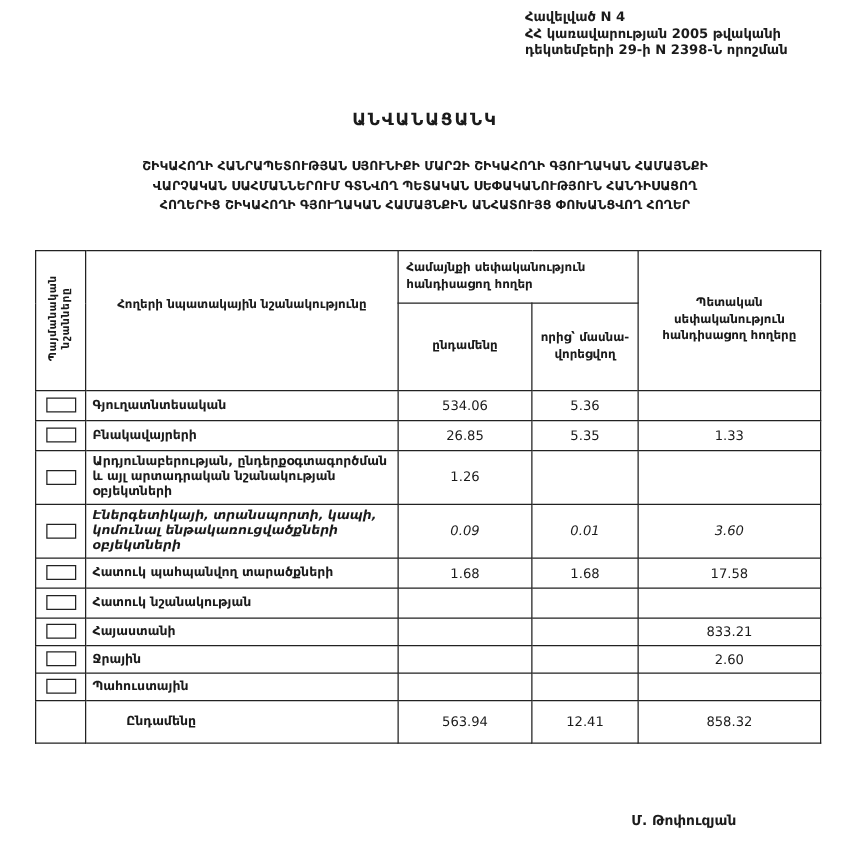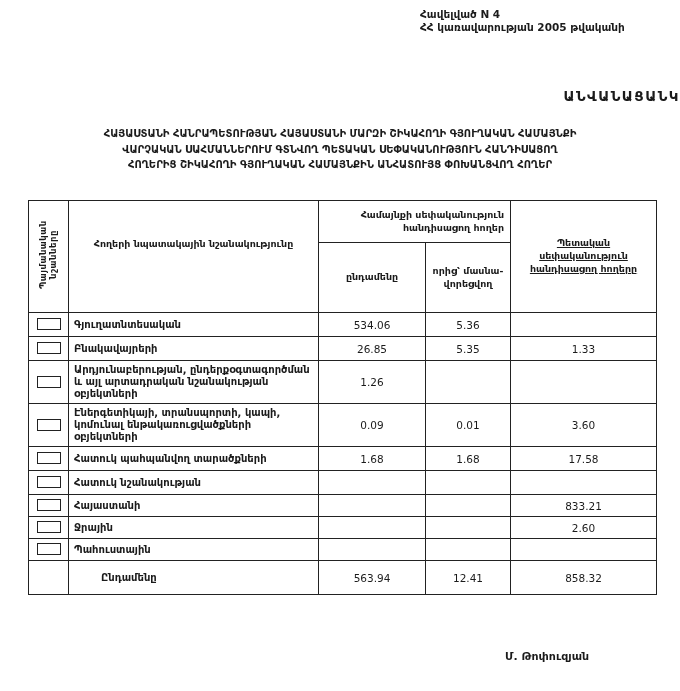--- a/index.html
+++ b/index.html
@@ -8,50 +8,50 @@
     position:relative; width:680px; height:691px; background:#ffffff;
     font-family:"DejaVu Sans", sans-serif; color:#1b1b1b;
     overflow:hidden;
   }
   .appendix {
     position:absolute; top:8px; left:420px; width:252px;
     text-align:left; font-size:10.5px; font-weight:bold; line-height:1.25;
   }
   .doc-title {
     position:absolute; top:88px; left:0; width:100%;
-    text-align:right; font-size:13.5px; font-weight:bold; letter-spacing:1.5px;
+    text-align:center; font-size:13.5px; font-weight:bold; letter-spacing:1.5px;
   }
   .doc-subtitle {
     position:absolute; top:126px; left:0; width:100%;
     text-align:center; font-size:10px; font-weight:bold; line-height:1.55;
   }
   table.land {
     position:absolute; top:200px; left:28px; width:628px;
     border-collapse:collapse; table-layout:fixed;
   }
   table.land th, table.land td {
     border:1.4px solid #222; vertical-align:middle;
   }
   th { font-weight:bold; }
-  .h-group { height:42px; font-size:9.5px; text-align:right; padding:2px 6px; line-height:1.3; }
+  .h-group { height:42px; font-size:9.5px; text-align:left; padding:2px 6px; line-height:1.3; }
   .h-sub   { height:70px; font-size:9.5px; text-align:center; padding:2px 4px; line-height:1.3; }
   .h-sym   { text-align:center; }
   .h-purpose { font-size:9.5px; text-align:center; padding:2px 8px; vertical-align:bottom; padding-bottom:26px; line-height:1.3; }
-  .h-state { font-size:9.5px; text-align:center; padding:2px 6px; line-height:1.35;text-decoration:underline; }
+  .h-state { font-size:9.5px; text-align:center; padding:2px 6px; line-height:1.35; }
   .rot {
     display:inline-block;
     writing-mode:vertical-rl; transform:rotate(180deg);
     font-size:8.5px; line-height:1.2; max-height:104px; letter-spacing:0.5px;
   }
   td.c-sym { text-align:center; }
   .box { display:inline-block; width:24px; height:12px; border:1.5px solid #222; background:#fff; }
   td.c-name { font-size:10px; font-weight:bold; padding:3px 4px 3px 5px; line-height:1.2; text-align:left; }
   td.c-num  { font-size:10.5px; text-align:center; padding:2px;margin-left:32px; }
   tr.r-s  td { height:24px; }
-  tr.r-m  td { height:32px; }
+  tr.r-m  td { height:32px;font-style:italic; }
   tr.r-l  td { height:40px; }
   tr.r-xs td { height:22px; }
   tr.total-row td { height:34px; }
   td.c-total-label { font-size:10px; font-weight:bold; padding-left:32px; text-align:left; }
   .footer-left {
     position:absolute; left:42px; top:612px;
     font-size:10.5px; font-weight:bold; line-height:1.4;
   }
   .signature {
     position:absolute; left:505px; top:650px;
@@ -59,26 +59,27 @@
   }
 </style>
 </head>
 <body>
 
 <div class="page">
 
   <div class="appendix">
     <div>Հավելված N 4</div>
     <div>ՀՀ կառավարության 2005 թվականի</div>
+    <div>դեկտեմբերի 29-ի N 2398-Ն որոշման</div>
   </div>
 
   <div class="doc-title">ԱՆՎԱՆԱՑԱՆԿ</div>
 
   <div class="doc-subtitle">
-    <div>ՀԱՅԱՍՏԱՆԻ ՀԱՆՐԱՊԵՏՈՒԹՅԱՆ ՀԱՅԱՍՏԱՆԻ ՄԱՐԶԻ ՇԻԿԱՀՈՂԻ ԳՅՈՒՂԱԿԱՆ ՀԱՄԱՅՆՔԻ</div>
+    <div>ՇԻԿԱՀՈՂԻ ՀԱՆՐԱՊԵՏՈՒԹՅԱՆ ՍՅՈՒՆԻՔԻ ՄԱՐԶԻ ՇԻԿԱՀՈՂԻ ԳՅՈՒՂԱԿԱՆ ՀԱՄԱՅՆՔԻ</div>
     <div>ՎԱՐՉԱԿԱՆ ՍԱՀՄԱՆՆԵՐՈՒՄ ԳՏՆՎՈՂ ՊԵՏԱԿԱՆ ՍԵՓԱԿԱՆՈՒԹՅՈՒՆ ՀԱՆԴԻՍԱՑՈՂ</div>
     <div>ՀՈՂԵՐԻՑ ՇԻԿԱՀՈՂԻ ԳՅՈՒՂԱԿԱՆ ՀԱՄԱՅՆՔԻՆ ԱՆՀԱՏՈՒՅՑ ՓՈԽԱՆՑՎՈՂ ՀՈՂԵՐ</div>
   </div>
 
   <table class="land">
     <colgroup>
       <col style="width:40px">
       <col style="width:250px">
       <col style="width:107px">
       <col style="width:85px">

